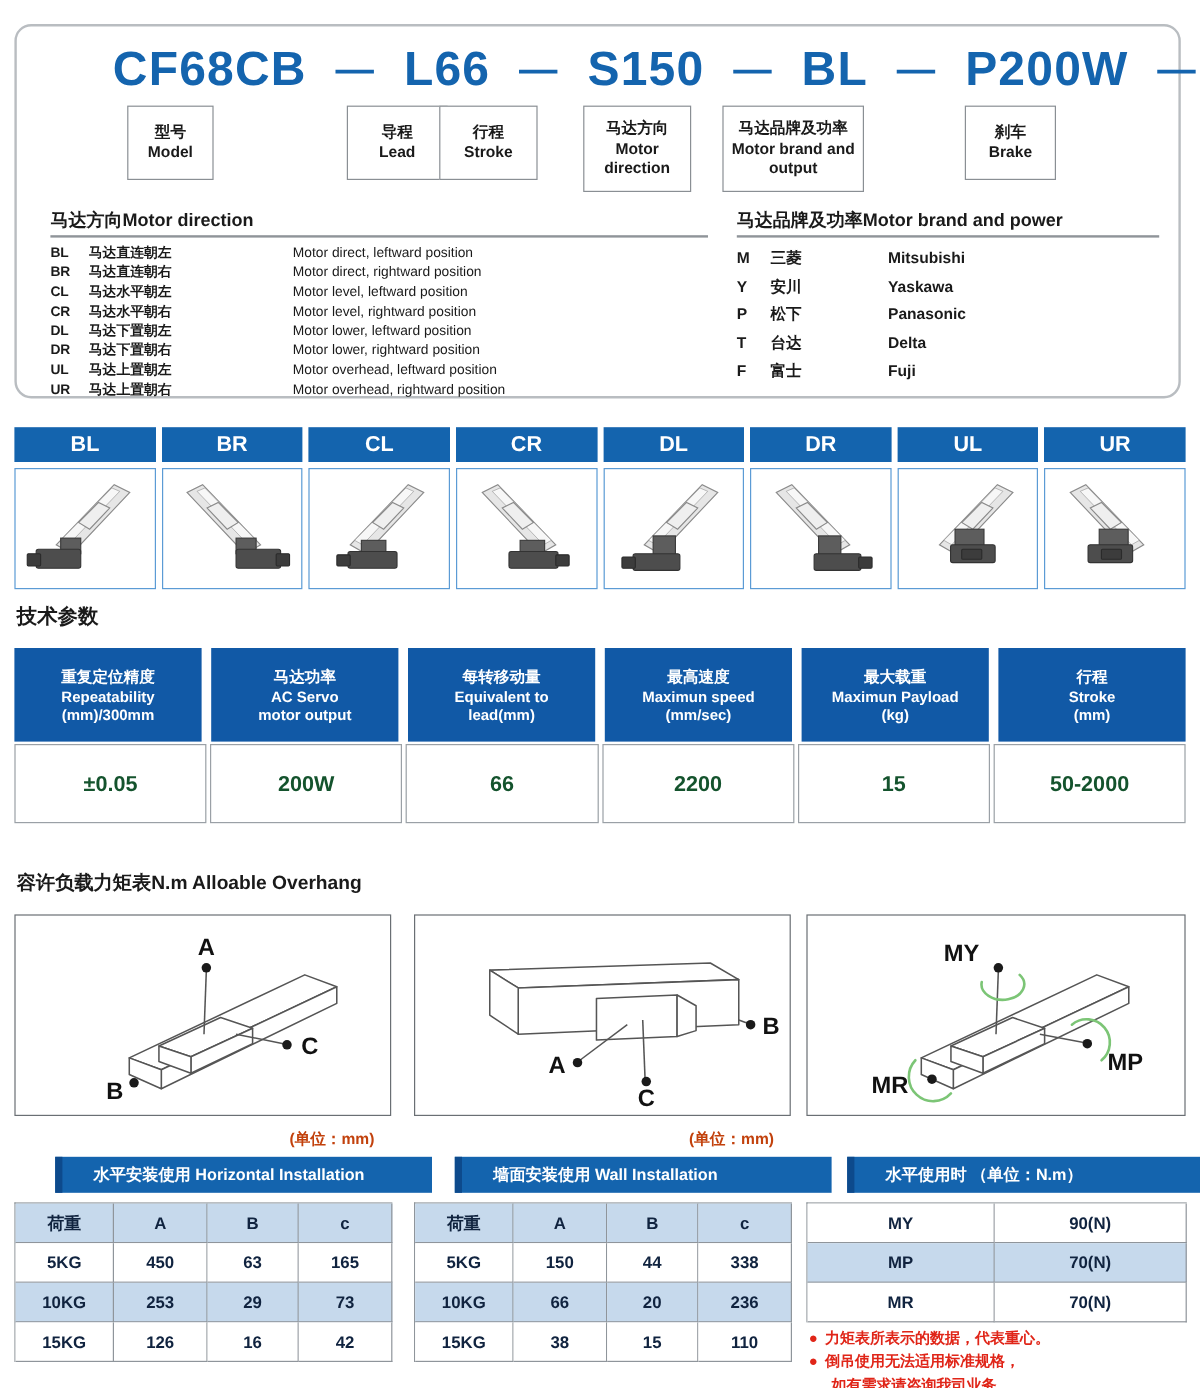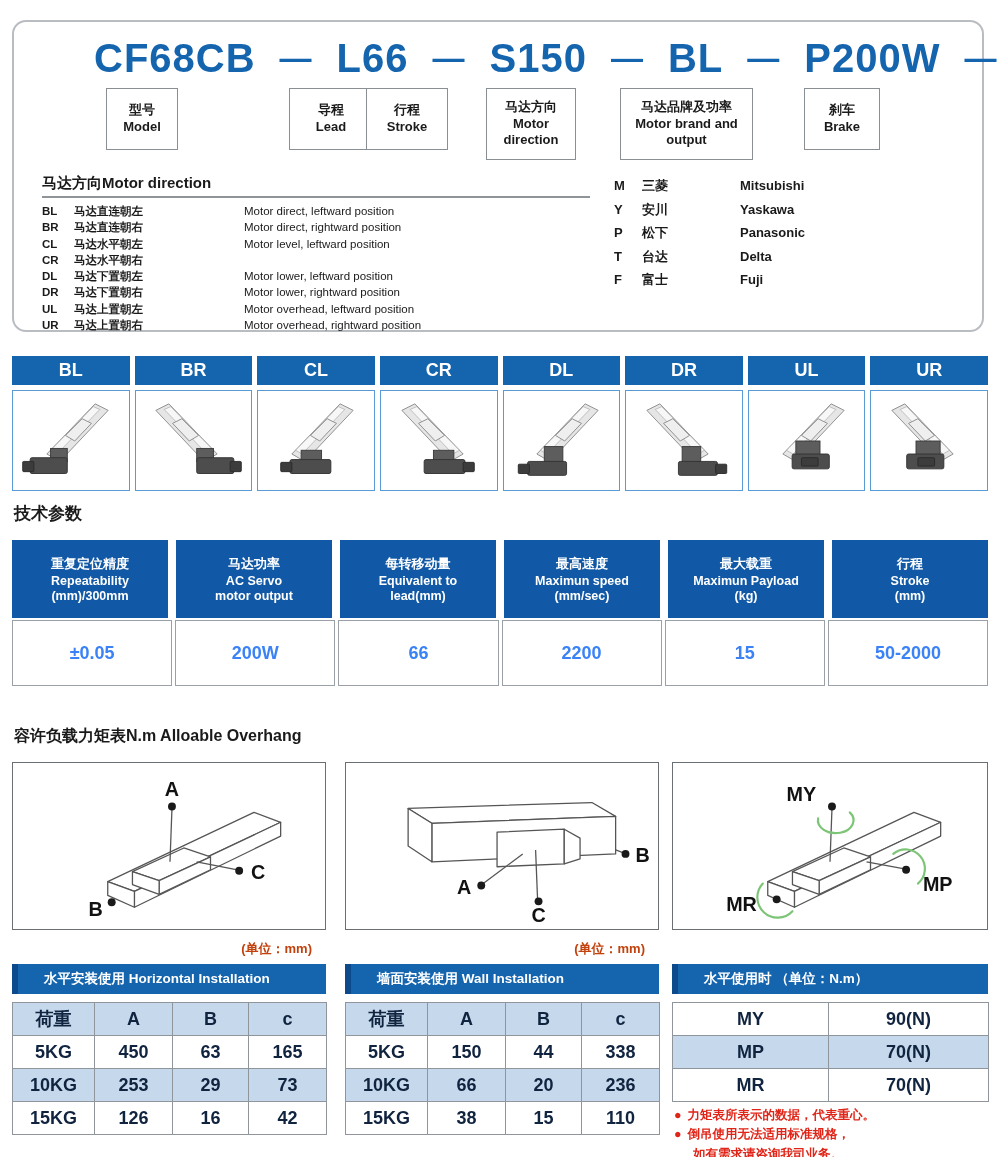--- a/index.html
+++ b/index.html
@@ -44,51 +44,51 @@
   
   .tech-title{position:absolute;left:14px;top:502px;font-size:17px;font-weight:bold;color:#1a1a1a;}
   .tech-table{position:absolute;left:12px;top:540px;width:976px;}
   .tech-head{display:flex;gap:8px;}
   .tech-head-cell{flex:1;background:#1159a6;color:#fff;text-align:center;height:78px;
                   display:flex;flex-direction:column;justify-content:center;gap:1px;}
   .tech-head-cell .cn{font-size:13px;font-weight:bold;}
   .tech-head-cell .en{font-size:12.5px;font-weight:bold;}
   .tech-vals{display:flex;gap:3px;margin-top:2px;}
   .tech-val-cell{flex:1;height:64px;border:1px solid #9aa0a6;background:#fff;display:flex;
-                 align-items:center;justify-content:center;font-size:18px;font-weight:bold;color:#3b82f6;}
+                 align-items:center;justify-content:center;font-size:18px;font-weight:bold;color:#14532d;}
 
   
   .overhang-title{position:absolute;left:14px;top:726px;font-size:16px;font-weight:bold;color:#1a1a1a;}
   .diagram{position:absolute;top:762px;height:168px;border:1px solid #6a6f74;background:#fff;box-sizing:border-box;}
   #diagram1{left:12px;width:314px;}
   #diagram2{left:345px;width:314px;}
   #diagram3{left:672px;width:316px;}
   .diagram svg{width:100%;height:100%;display:block;}
   .d-face{fill:#fff;stroke:#555;stroke-width:1.3;stroke-linejoin:round;}
   .d-line{stroke:#555;stroke-width:1.3;fill:none;}
   .d-dot{fill:#1a1a1a;}
   .d-label{font-family:"Liberation Sans",sans-serif;font-weight:bold;font-size:20px;fill:#111;}
   .d-arc{stroke:#7cc576;stroke-width:2.2;fill:none;stroke-linecap:round;}
 
   
   .unit-label{position:absolute;top:940px;font-size:13px;font-weight:bold;color:#c2410c;text-align:right;}
   #unit1{left:12px;width:300px;}
   #unit2{left:345px;width:300px;}
   .tbl-titlebar{position:absolute;top:964px;height:30px;background:#1464ae;color:#fff;font-weight:bold;
                 font-size:13.5px;line-height:30px;padding-left:26px;box-sizing:border-box;
-                border-left:6px solid #0d4a8c;}
+                border-left:6px solid #0d4a8c;margin-left:34px;}
   #hbar{left:12px;width:314px;}
   #wbar{left:345px;width:314px;}
   #mbar{left:672px;width:316px;}
   .mini-table{position:absolute;top:1002px;display:grid;background:#fff;
               border-top:1px solid #8f959b;border-left:1px solid #8f959b;}
   #htable{left:12px;grid-template-columns:82px 78px 76px 78px;}
   #wtable{left:345px;grid-template-columns:82px 78px 76px 78px;}
   #mtable{left:672px;grid-template-columns:156px 160px;}
-  .mini-cell{height:32px;line-height:32px;text-align:center;font-weight:bold;font-size:18px;
+  .mini-cell{height:32px;line-height:32px;text-align:center;font-weight:bold;font-size:14px;
              color:#10233f;border-right:1px solid #8f959b;border-bottom:1px solid #8f959b;background:#fff;}
   .row-light{background:#c6d9ec;}
 
   .notes{position:absolute;left:674px;top:1106px;color:#e02518;font-size:12.5px;
          font-weight:bold;line-height:1.55;}
   .note-line{display:flex;gap:6px;}
   .note-indent{padding-left:19px;}
 </style>
 </head>
 <body>
@@ -120,21 +120,21 @@
       <span class="en">Lead</span>
     </div>
     <div class="label-box" style="left:352px;top:66px;width:82px;height:62px;">
       <span class="cn">行程</span>
       <span class="en">Stroke</span>
     </div>
     <div class="label-box" style="left:472px;top:66px;width:90px;height:72px;">
       <span class="cn">马达方向</span>
       <span class="en">Motor direction</span>
     </div>
-    <div class="label-box" style="left:606px;top:66px;width:133px;height:72px;">
+    <div class="label-box" style="left:588px;top:66px;width:118px;height:72px;">
       <span class="cn">马达品牌及功率</span>
       <span class="en">Motor brand and output</span>
     </div>
     <div class="label-box" style="left:778px;top:66px;width:76px;height:62px;margin-left:12px;">
       <span class="cn">刹车</span>
       <span class="en">Brake</span>
     </div>
 
     <div class="dir-list">
       <div class="list-title">马达方向Motor direction</div>
@@ -149,20 +149,21 @@
         <span class="dir-en">Motor direct, rightward position</span>
       </div>
       <div class="dir-row">
         <span class="dir-code">CL</span>
         <span class="dir-cn">马达水平朝左</span>
         <span class="dir-en">Motor level, leftward position</span>
       </div>
       <div class="dir-row">
         <span class="dir-code">CR</span>
         <span class="dir-cn">马达水平朝右</span>
+        <span class="dir-en">Motor level, rightward position</span>
       </div>
       <div class="dir-row">
         <span class="dir-code">DL</span>
         <span class="dir-cn">马达下置朝左</span>
         <span class="dir-en">Motor lower, leftward position</span>
       </div>
       <div class="dir-row">
         <span class="dir-code">DR</span>
         <span class="dir-cn">马达下置朝右</span>
         <span class="dir-en">Motor lower, rightward position</span>
@@ -173,20 +174,21 @@
         <span class="dir-en">Motor overhead, leftward position</span>
       </div>
       <div class="dir-row">
         <span class="dir-code">UR</span>
         <span class="dir-cn">马达上置朝右</span>
         <span class="dir-en">Motor overhead, rightward position</span>
       </div>
     </div>
 
     <div class="brand-list">
+      <div class="list-title">马达品牌及功率Motor brand and power</div>
       <div class="brand-row">
         <span class="brand-code">M</span>
         <span class="brand-cn">三菱</span>
         <span class="brand-en">Mitsubishi</span>
       </div>
       <div class="brand-row">
         <span class="brand-code">Y</span>
         <span class="brand-cn">安川</span>
         <span class="brand-en">Yaskawa</span>
       </div>

